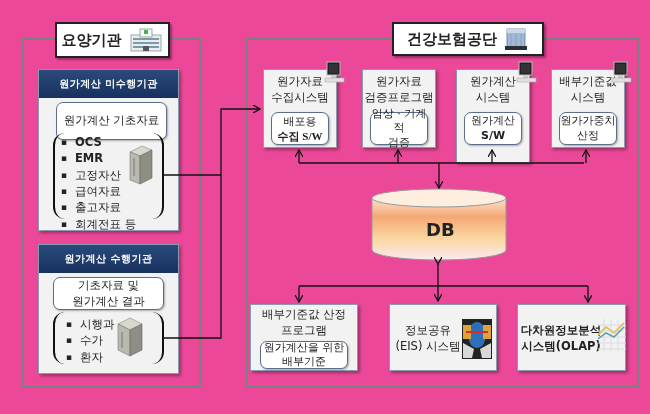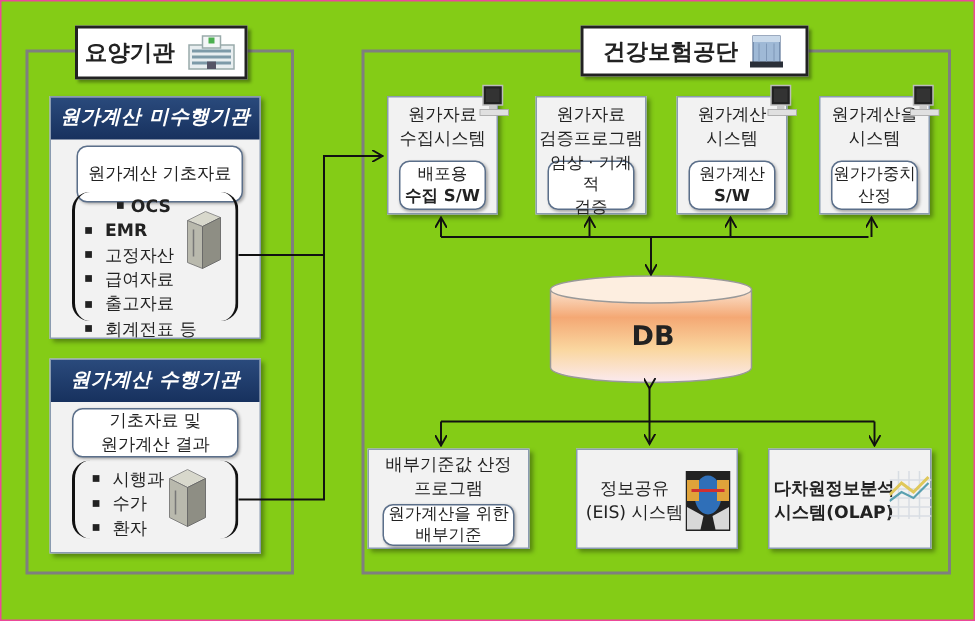--- a/index.html
+++ b/index.html
@@ -1,22 +1,22 @@
 <!DOCTYPE html>
 <html><head>
 <meta charset="utf-8">
 <style>
   * { box-sizing: border-box; margin: 0; padding: 0; }
   body { width: 650px; height: 414px; background: #ffffff; font-family: "DejaVu Sans", sans-serif; overflow: hidden; }
-  #canvas { position: absolute; left: 0; top: 0; width: 650px; height: 414px; background: #84cc16; border: 1px solid #ec4899; }
+  #canvas { position: absolute; left: 0; top: 0; width: 650px; height: 414px; background: #ec4899; border: 6px solid #ec4899; }
   .abs { position: absolute; }
   .group { position: absolute; border: 2px solid #7f7f7f; background: transparent; }
   .group-title { position: absolute; background: #ffffff; border: 2px solid #222; font-size: 15px; font-weight: bold; color: #222; display: flex; align-items: center; justify-content: center; gap: 6px; box-shadow: 2px 2px 2px rgba(0,0,0,0.35); }
   .panel { position: absolute; background: #f2f2f2; border: 1px solid #8a9bb0; box-shadow: 2px 2px 3px rgba(0,0,0,0.35); }
-  .panel-head { background: linear-gradient(#2a4a7c, #17315e); color: #fff; font-size: 13px; font-weight: bold; text-align: center; height: 28px; line-height: 28px; letter-spacing: 0.5px; font-style: italic; }
+  .panel-head { background: linear-gradient(#2a4a7c, #17315e); color: #fff; font-size: 10px; font-weight: bold; text-align: center; height: 28px; line-height: 28px; letter-spacing: 0.5px; }
   .pill { position: absolute; background: #fff; border: 1.5px solid #5b6f8a; border-radius: 7px; font-size: 11.5px; color: #222; text-align: center; line-height: 1.35; box-shadow: 1px 1px 2px rgba(0,0,0,0.3); display:flex; align-items:center; justify-content:center; flex-direction: column; }
   .bracket-box { position: absolute; border-left: 2px solid #111; border-right: 2px solid #111; border-radius: 12px; }
   .bullets { position: absolute; list-style: none; font-size: 11.5px; color: #222; line-height: 1.42; }
   .bullets li::before { content: "▪"; display: inline-block; width: 14px; font-size: 9px; vertical-align: middle; }
   .sysbox { position: absolute; background: #f2f2f2; border: 1px solid #8a9bb0; box-shadow: 2px 2px 3px rgba(0,0,0,0.35); }
   .sys-title { position: absolute; left: 0; right: 0; top: 4px; text-align: center; font-size: 11.5px; color: #222; line-height: 1.35; }
   .sys-pill { position: absolute; left: 7px; right: 7px; background: #fff; border: 1.5px solid #5b6f8a; border-radius: 7px; font-size: 11px; color: #222; text-align: center; line-height: 1.3; box-shadow: 1px 1px 2px rgba(0,0,0,0.3); display:flex; align-items:center; justify-content:center; flex-direction: column; }
   .bottom-text { position: absolute; font-size: 11.5px; color: #222; line-height: 1.35; text-align: center; }
   svg.lines { position: absolute; left: 0; top: 0; width: 650px; height: 414px; pointer-events: none; }
   .db-label { position: absolute; font-size: 18px; font-weight: bold; color: #222; }
@@ -43,21 +43,21 @@
   </div>
 
   <div class="panel" style="left:32px; top:63px; width:141px; height:162px;">
     <div class="panel-head">원가계산 미수행기관</div>
   </div>
   <div class="pill" style="left:50px; top:96px; width:111px; height:38px;">
     <span>원가계산 기초자료</span>
   </div>
   <div class="bracket-box" style="left:47px; top:127px; width:111px; height:86px;"></div>
   <ul class="bullets" style="left:55px; top:128px;">
-    <li style="font-weight:bold;text-align:center;">OCS</li>
+    <li style="font-weight:bold;">OCS</li>
     <li style="font-weight:bold;">EMR</li>
     <li>고정자산</li>
     <li>급여자료</li>
     <li>출고자료</li>
     <li>회계전표 등</li>
   </ul>
   <svg class="abs" style="left:120px; top:138px;" width="28" height="42" viewBox="0 0 28 42">
     <polygon points="4,8 16,2 26,6 14,12" fill="#d8d8cc" stroke="#888" stroke-width="0.6"></polygon>
     <polygon points="4,8 14,12 14,40 4,36" fill="#b9b9ad" stroke="#777" stroke-width="0.6"></polygon>
     <polygon points="14,12 26,6 26,34 14,40" fill="#8e8e84" stroke="#666" stroke-width="0.6"></polygon>
@@ -97,48 +97,48 @@
           <line x1="18" y1="8" x2="18" y2="20"></line>
         </g>
     </svg>
   </div>
 
   <div class="sysbox" style="left:257px; top:63px; width:74px; height:79px;">
     <div class="sys-title">
       <div>원가자료</div>
       <div>수집시스템</div>
     </div>
-    <div class="sys-pill" style="top:42px; height:33px;">
+    <div class="sys-pill" style="top:42px; height:33px;font-family:Liberation Serif, serif;">
       <span>배포용</span>
       <span style="font-weight:bold;">수집 S/W</span>
     </div>
   </div>
   <div class="sysbox" style="left:356px; top:63px; width:74px; height:79px;">
     <div class="sys-title">
       <div>원가자료</div>
       <div>검증프로그램</div>
     </div>
     <div class="sys-pill" style="top:42px; height:33px;">
       <span>임상 · 기계적</span>
       <span>검증</span>
     </div>
   </div>
-  <div class="sysbox" style="left:450px; top:63px; width:74px; height:79px;">
+  <div class="sysbox" style="left:450px; top:63px; width:74px; height:94px;">
     <div class="sys-title">
       <div>원가계산</div>
       <div>시스템</div>
     </div>
     <div class="sys-pill" style="top:42px; height:33px;">
       <span>원가계산</span>
       <span style="font-weight:bold;">S/W</span>
     </div>
   </div>
   <div class="sysbox" style="left:545px; top:63px; width:74px; height:79px;">
     <div class="sys-title">
-      <div>원가계산을</div>
+      <div>배부기준값</div>
       <div>시스템</div>
     </div>
     <div class="sys-pill" style="top:42px; height:33px;">
       <span>원가가중치</span>
       <span>산정</span>
     </div>
   </div>
 
   <svg class="abs" style="left:318px; top:55px;" width="22" height="26" viewBox="0 0 22 26">
     <rect x="3" y="1" width="13" height="13" fill="#222" stroke="#bbb" stroke-width="1"></rect>

